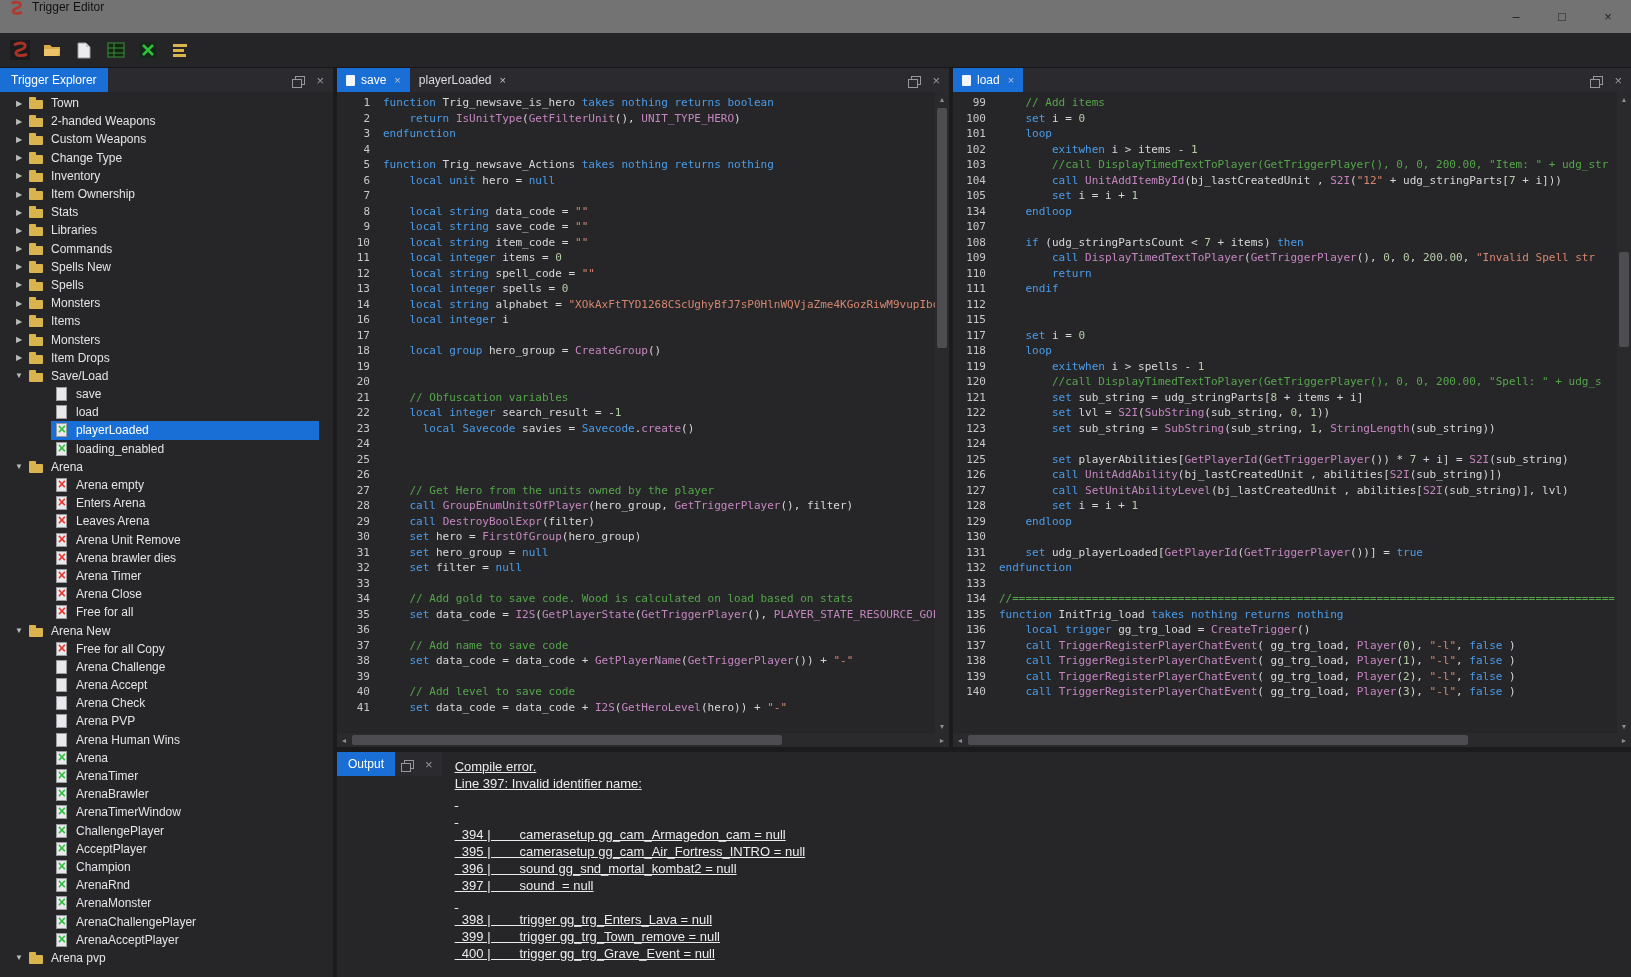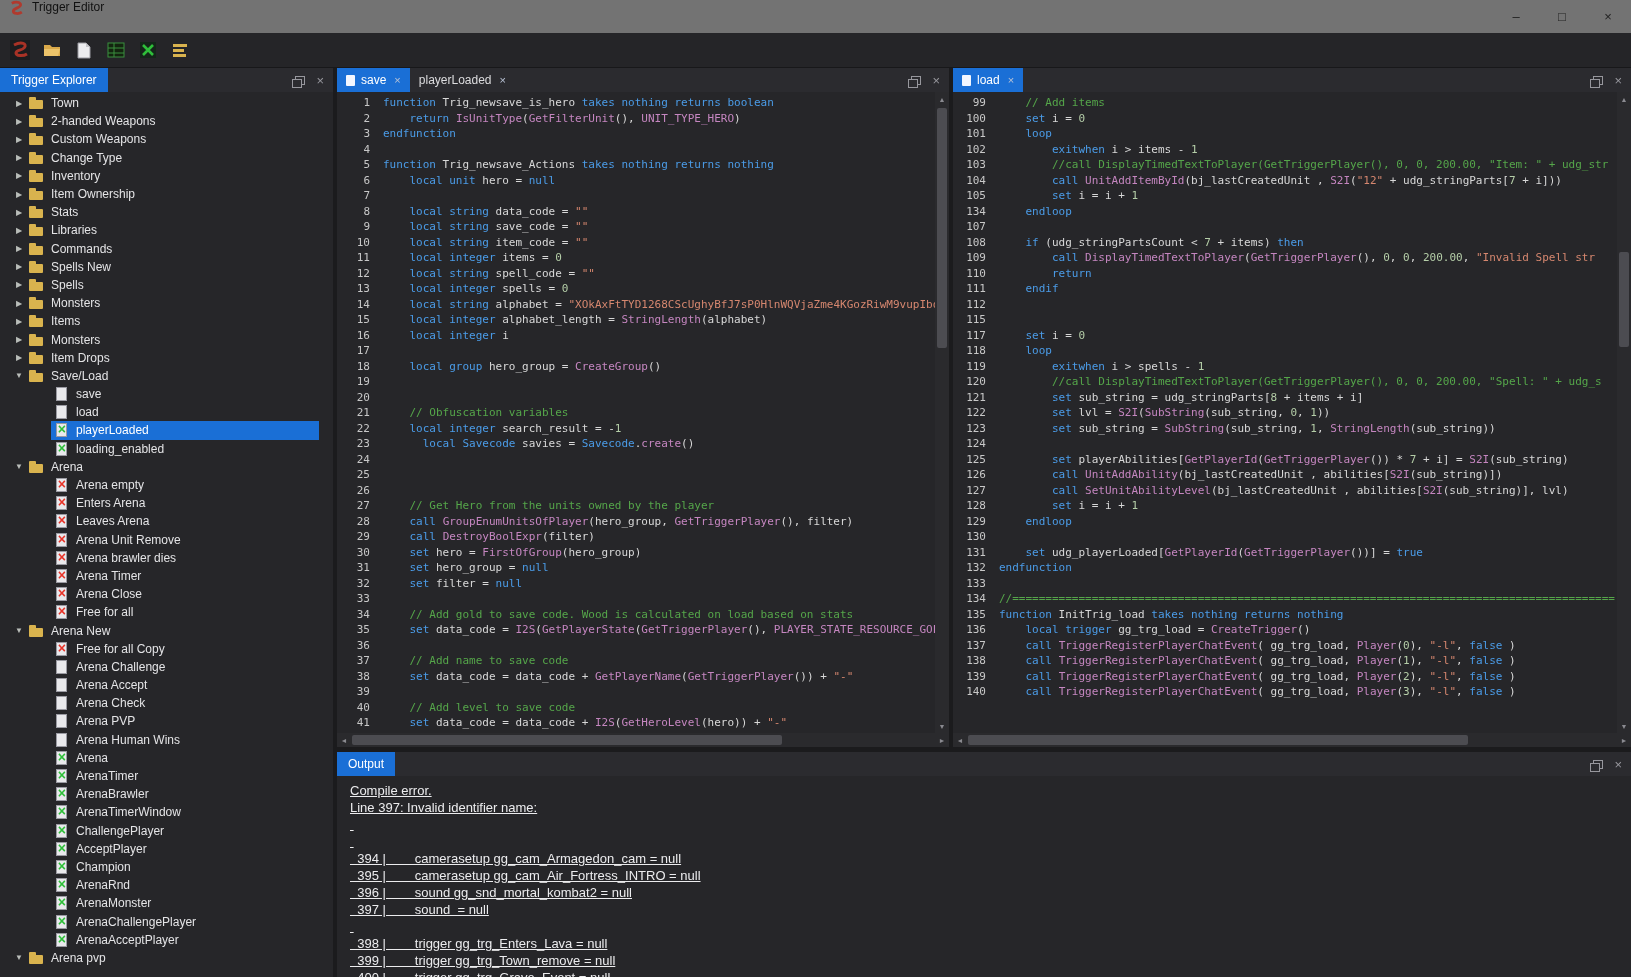--- a/index.html
+++ b/index.html
@@ -77,21 +77,21 @@
   .vsb{width:14px;flex:none;background:#2a2a2d;position:relative;}
   .vsb .sbtn{height:14px;display:flex;align-items:center;justify-content:center;font-size:7px;color:#8a8a90;}
   .vsb .sbtn.bottom{position:absolute;bottom:0;left:0;right:0;}
   .vsb .thumb{position:absolute;left:2px;right:2px;background:#4c4c51;border-radius:2px;}
   .hsb{height:14px;background:#2a2a2d;display:flex;align-items:center;position:relative;flex:none;}
   .hsb .sbtn{width:14px;height:14px;display:flex;align-items:center;justify-content:center;font-size:7px;color:#8a8a90;flex:none;}
   .hsb .sbtn.right{margin-left:auto;}
   .hsb .thumb{position:absolute;top:2px;bottom:2px;background:#4c4c51;border-radius:2px;}
 
   
-  .output{flex:1;display:flex;flex-direction:column;min-height:0;background:#262629;}
+  .output{flex:1;display:flex;flex-direction:row;min-height:0;background:#262629;}
   .outbody{flex:1;overflow:hidden;padding:6px 0 0 13px;font-size:13px;line-height:17px;color:#ececee;white-space:pre;text-decoration:underline;}
 </style>
 </head>
 <body>
 
 <div class="app">
 
   <div class="titlebar">
     <span class="app-logo">
       <svg width="17" height="17" viewBox="0 0 16 16">
@@ -674,21 +674,20 @@
                 <div class="cl"><span class="ln">5</span><span class="ct"><span class="tk-kw">function</span> Trig_newsave_Actions <span class="tk-kw">takes</span> <span class="tk-kw">nothing</span> <span class="tk-kw">returns</span> <span class="tk-kw">nothing</span></span></div>
                 <div class="cl"><span class="ln">6</span><span class="ct">    <span class="tk-kw">local</span> <span class="tk-kw">unit</span> hero = <span class="tk-kw">null</span></span></div>
                 <div class="cl"><span class="ln">7</span><span class="ct"></span></div>
                 <div class="cl"><span class="ln">8</span><span class="ct">    <span class="tk-kw">local</span> <span class="tk-kw">string</span> data_code = <span class="tk-str">""</span></span></div>
                 <div class="cl"><span class="ln">9</span><span class="ct">    <span class="tk-kw">local</span> <span class="tk-kw">string</span> save_code = <span class="tk-str">""</span></span></div>
                 <div class="cl"><span class="ln">10</span><span class="ct">    <span class="tk-kw">local</span> <span class="tk-kw">string</span> item_code = <span class="tk-str">""</span></span></div>
                 <div class="cl"><span class="ln">11</span><span class="ct">    <span class="tk-kw">local</span> <span class="tk-kw">integer</span> items = <span class="tk-num">0</span></span></div>
                 <div class="cl"><span class="ln">12</span><span class="ct">    <span class="tk-kw">local</span> <span class="tk-kw">string</span> spell_code = <span class="tk-str">""</span></span></div>
                 <div class="cl"><span class="ln">13</span><span class="ct">    <span class="tk-kw">local</span> <span class="tk-kw">integer</span> spells = <span class="tk-num">0</span></span></div>
                 <div class="cl"><span class="ln">14</span><span class="ct">    <span class="tk-kw">local</span> <span class="tk-kw">string</span> alphabet = <span class="tk-str">"XOkAxFtTYD1268CScUghyBfJ7sP0HlnWQVjaZme4KGozRiwM9vupIbqY34</span></span></div>
-                <div class="cl"><span class="ln">15</span><span class="ct">    <span class="tk-kw">local</span> <span class="tk-kw">integer</span> alphabet_length = <span class="tk-fn">StringLength</span>(alphabet)</span></div>
                 <div class="cl"><span class="ln">16</span><span class="ct">    <span class="tk-kw">local</span> <span class="tk-kw">integer</span> i</span></div>
                 <div class="cl"><span class="ln">17</span><span class="ct"></span></div>
                 <div class="cl"><span class="ln">18</span><span class="ct">    <span class="tk-kw">local</span> <span class="tk-kw">group</span> hero_group = <span class="tk-fn">CreateGroup</span>()</span></div>
                 <div class="cl"><span class="ln">19</span></div>
                 <div class="cl"><span class="ln">20</span><span class="ct"></span></div>
                 <div class="cl"><span class="ln">21</span><span class="ct">    <span class="tk-cmt">// Obfuscation variables</span></span></div>
                 <div class="cl"><span class="ln">22</span><span class="ct">    <span class="tk-kw">local</span> <span class="tk-kw">integer</span> search_result = -<span class="tk-num">1</span></span></div>
                 <div class="cl"><span class="ln">23</span><span class="ct">      <span class="tk-kw">local</span> <span class="tk-kw">Savecode</span> savies = <span class="tk-kw">Savecode</span>.<span class="tk-fn">create</span>()</span></div>
                 <div class="cl"><span class="ln">24</span><span class="ct"></span></div>
                 <div class="cl"><span class="ln">25</span><span class="ct"></span></div>

